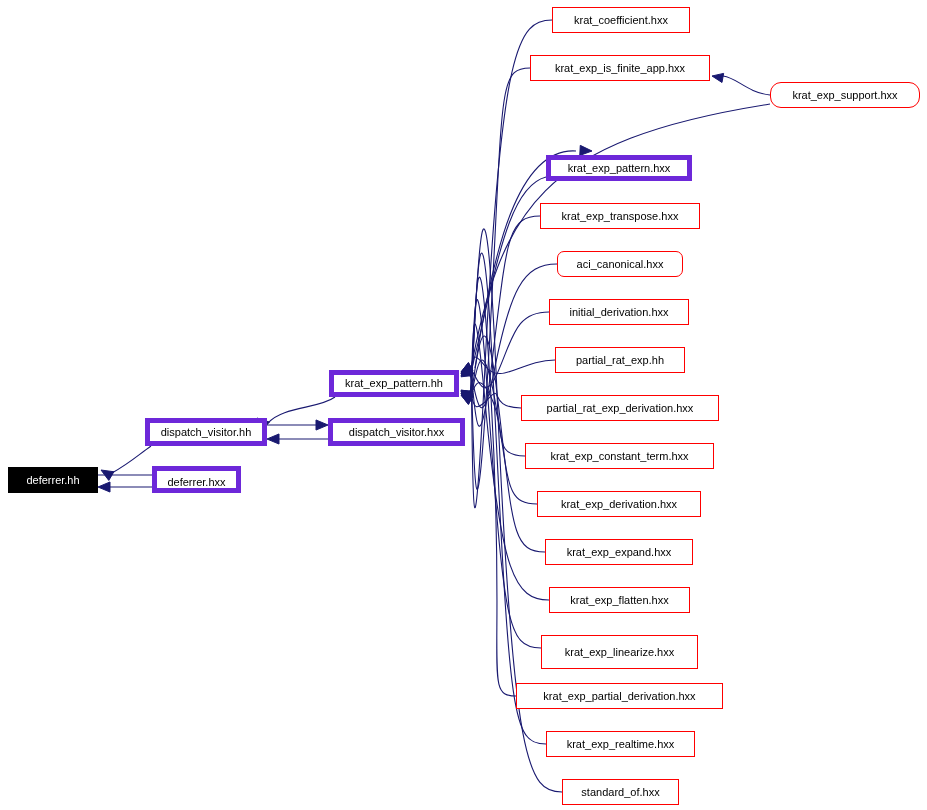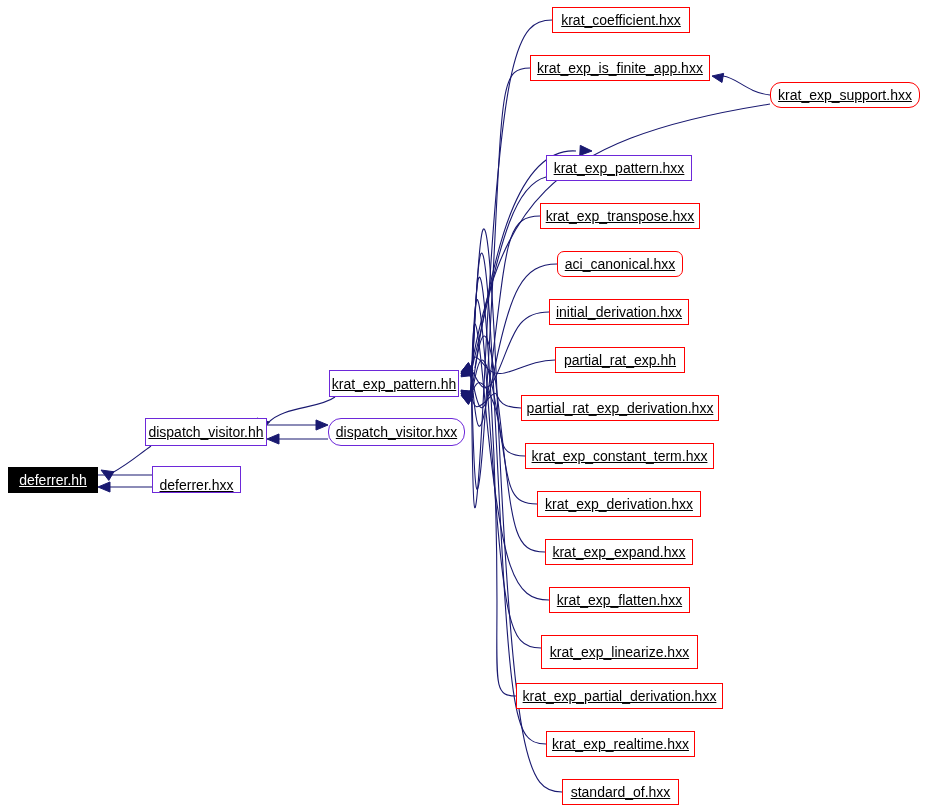--- a/index.html
+++ b/index.html
@@ -1,22 +1,22 @@
 <!DOCTYPE html>
 <html><head>
 <meta charset="utf-8">
 <style>
   html,body{margin:0;padding:0;background:#ffffff;}
   #canvas{position:relative;width:927px;height:810px;background:#ffffff;
           font-family:"Liberation Sans","DejaVu Sans",sans-serif;overflow:hidden;}
   #edges{position:absolute;left:0;top:0;width:927px;height:810px;}
   .node{position:absolute;box-sizing:border-box;display:flex;align-items:center;
         justify-content:center;background:#ffffff;border:1px solid #ff0000;
-        font-size:14px;color:#000000;white-space:nowrap;line-height:1;text-decoration:underline;}
-  .node.black{border:1px solid #6d28d9;}
+        font-size:11px;color:#000000;white-space:nowrap;line-height:1;}
+  .node.black{border:5px solid #6d28d9;}
   .node.hl{background:#000000;border:1px solid #000000;color:#ffffff;}
 </style>
 </head>
 <body>
 
 <div id="canvas" style="background: rgb(255, 255, 255);">
   <svg id="edges" viewBox="0 0 927 810" xmlns="http://www.w3.org/2000/svg">
       <path d="M 552 20 C 518 20, 501 46, 485 366 S 474 363, 470 372" fill="none" stroke="#191970" stroke-width="1.1"></path>
       <polygon points="461,372 468.41191037149576,362.6507762544202 472.8648396193905,370.74701125059244" fill="#191970" stroke="#191970" stroke-width="1"></polygon>
       <path d="M 530 68 C 496 68, 504 94, 488 368 S 474 364.6, 470 373.6" fill="none" stroke="#191970" stroke-width="1.1"></path>
@@ -70,21 +70,21 @@
     </svg>
 <div class="node hl" style="left: 8px; top: 467px; width: 90px; height: 26px;">
       <span>deferrer.hh</span>
     </div>
     <div class="node black" style="left: 152px; top: 466px; width: 89px; height: 27px; align-items: flex-end;">
       <span>deferrer.hxx</span>
     </div>
     <div class="node black" style="left: 145px; top: 418px; width: 122px; height: 28px;">
       <span>dispatch_visitor.hh</span>
     </div>
-    <div class="node black" style="left: 328px; top: 418px; width: 137px; height: 28px; border-radius: 13px;">
+    <div class="node black" style="left: 328px; top: 418px; width: 137px; height: 28px;">
       <span>dispatch_visitor.hxx</span>
     </div>
     <div class="node black" style="left: 329px; top: 370px; width: 130px; height: 27px;">
       <span>krat_exp_pattern.hh</span>
     </div>
     <div class="node black" style="left: 546px; top: 155px; width: 146px; height: 26px;">
       <span>krat_exp_pattern.hxx</span>
     </div>
     <div class="node" style="left: 552px; top: 7px; width: 138px; height: 26px; border-color: rgb(255, 0, 0);">
       <span>krat_coefficient.hxx</span>

